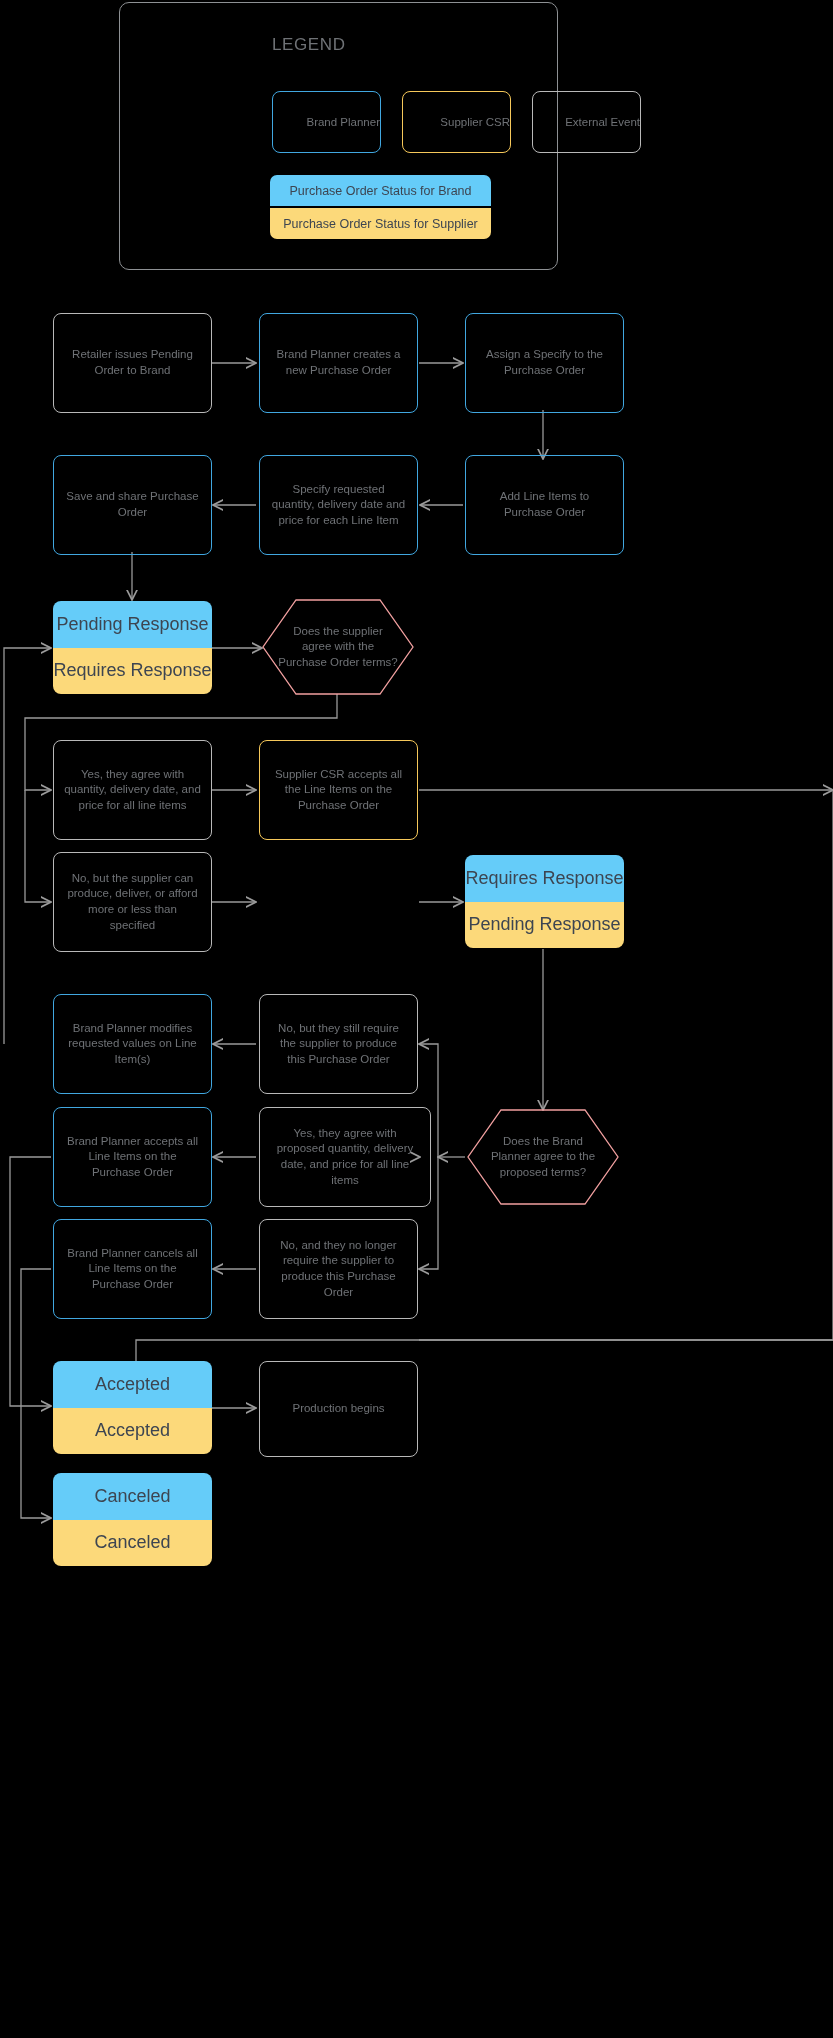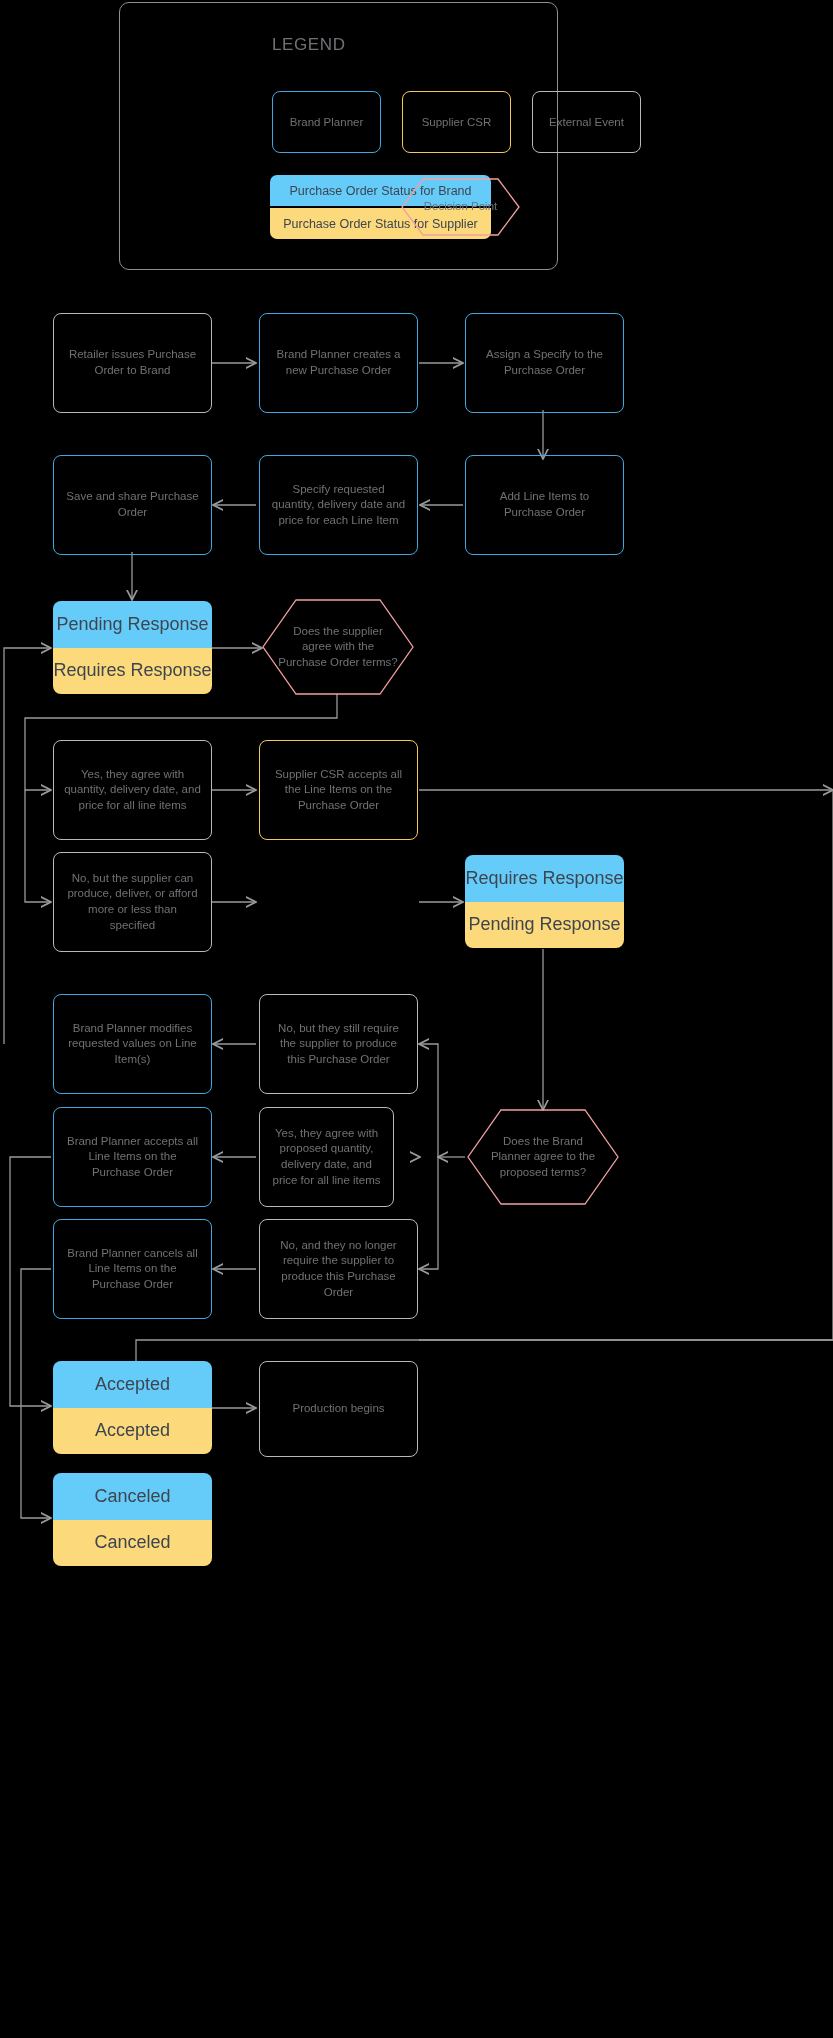--- a/index.html
+++ b/index.html
@@ -35,21 +35,21 @@
        text-align:center;color:#6f7276;font-size:11.5px;line-height:1.35;}
   .hex .hexbg{position:absolute;inset:0;}
   .hex .hextxt{position:relative;z-index:2;padding:0 16px;}
 
   
   #legend{position:absolute;left:119px;top:2px;width:437px;height:266px;
           border:1.3px solid #8e9194;border-radius:10px;}
   #legend-title{position:absolute;left:152px;top:32px;color:#6f7276;
                 font-size:17px;letter-spacing:.6px;}
   .legend-box{position:absolute;width:109px;height:62px;border-radius:8px;
-              display:flex;align-items:center;justify-content:center;
+              display:flex;align-items:center;justify-content:flex-end;
               font-size:11.5px;color:#6f7276;box-sizing:border-box;}
   .legend-bar{position:absolute;left:150px;width:221px;height:31px;
               display:flex;align-items:center;justify-content:center;
               font-size:12.5px;color:#3d4551;box-sizing:border-box;}
   .legend-bar.blue{background:#65ccf9;top:172px;border-radius:7px 7px 0 0;}
   .legend-bar.yellow{background:#fcd97a;top:205px;border-radius:0 0 7px 7px;}
 </style>
 </head>
 <body>
 
@@ -129,30 +129,24 @@
       <span>External Event</span>
     </div>
 
     <div class="legend-bar blue">
       <span>Purchase Order Status for Brand</span>
     </div>
     <div class="legend-bar yellow">
       <span>Purchase Order Status for Supplier</span>
     </div>
 
-    <div class="hex" style="left:281px;top:175px;width:119px;height:58px;">
-      <svg class="hexbg" viewBox="0 0 119 58" preserveAspectRatio="none">
-        <polygon points="22,1 97,1 118,29 97,57 22,57 1,29" fill="none" stroke="#f2a0a0" stroke-width="1.3"></polygon>
-      </svg>
-      <span class="hextxt">Decision Point</span>
-    </div>
   </div>
 
   <div class="node n-external t-small" style="left:53px;top:313px;width:159px;height:100px;">
-    <span>Retailer issues Purchase Order to Brand</span>
+    <span>Retailer issues Pending Order to Brand</span>
   </div>
   <div class="node n-brand t-small" style="left:259px;top:313px;width:159px;height:100px;">
     <span>Brand Planner creates a new Purchase Order</span>
   </div>
   <div class="node n-brand t-small" style="left:465px;top:313px;width:159px;height:100px;">
     <span>Assign a Specify to the Purchase Order</span>
   </div>
 
   <div class="node n-brand t-small" style="left:53px;top:455px;width:159px;height:100px;">
     <span>Save and share Purchase Order</span>
@@ -203,21 +197,21 @@
   <div class="node n-brand t-small" style="left:53px;top:994px;width:159px;height:100px;">
     <span>Brand Planner modifies requested values on Line Item(s)</span>
   </div>
   <div class="node n-external t-small" style="left:259px;top:994px;width:159px;height:100px;">
     <span>No, but they still require the supplier to produce this Purchase Order</span>
   </div>
 
   <div class="node n-brand t-small" style="left:53px;top:1107px;width:159px;height:100px;">
     <span>Brand Planner accepts all Line Items on the Purchase Order</span>
   </div>
-  <div class="node n-external t-small" style="left:259px;top:1107px;width:135px;height:100px;justify-content:center;">
+  <div class="node n-external t-small" style="left:259px;top:1107px;width:172px;height:100px;justify-content:center;">
     <span>Yes, they agree with proposed quantity, delivery date, and price for all line items</span>
   </div>
 
   <div class="hex" style="left:467px;top:1109px;width:152px;height:96px;">
     <svg class="hexbg" viewBox="0 0 152 96" preserveAspectRatio="none">
       <polygon points="34,1 118,1 151,48 118,95 34,95 1,48" fill="none" stroke="#f2a0a0" stroke-width="1.3"></polygon>
     </svg>
     <span class="hextxt">Does the Brand Planner agree to the proposed terms?</span>
   </div>
 

